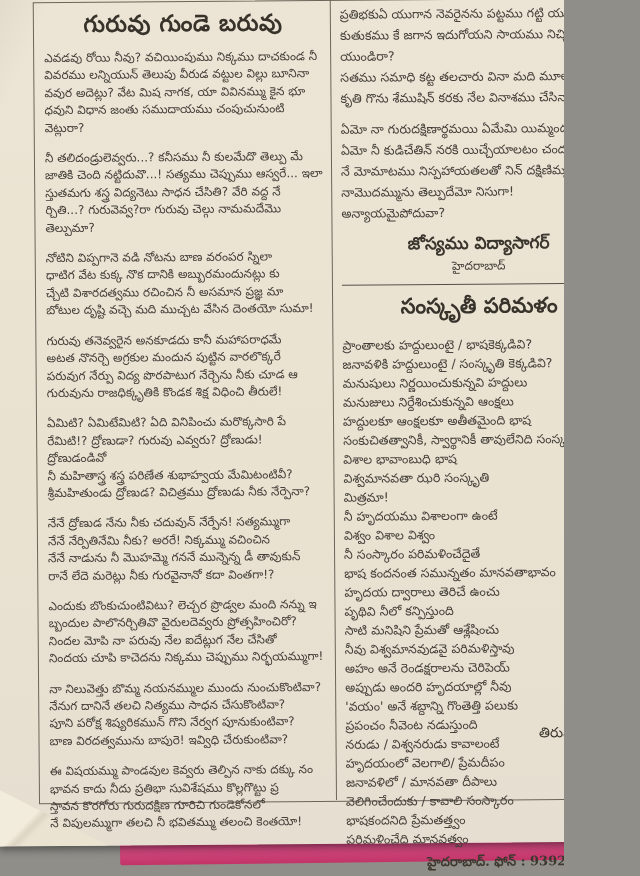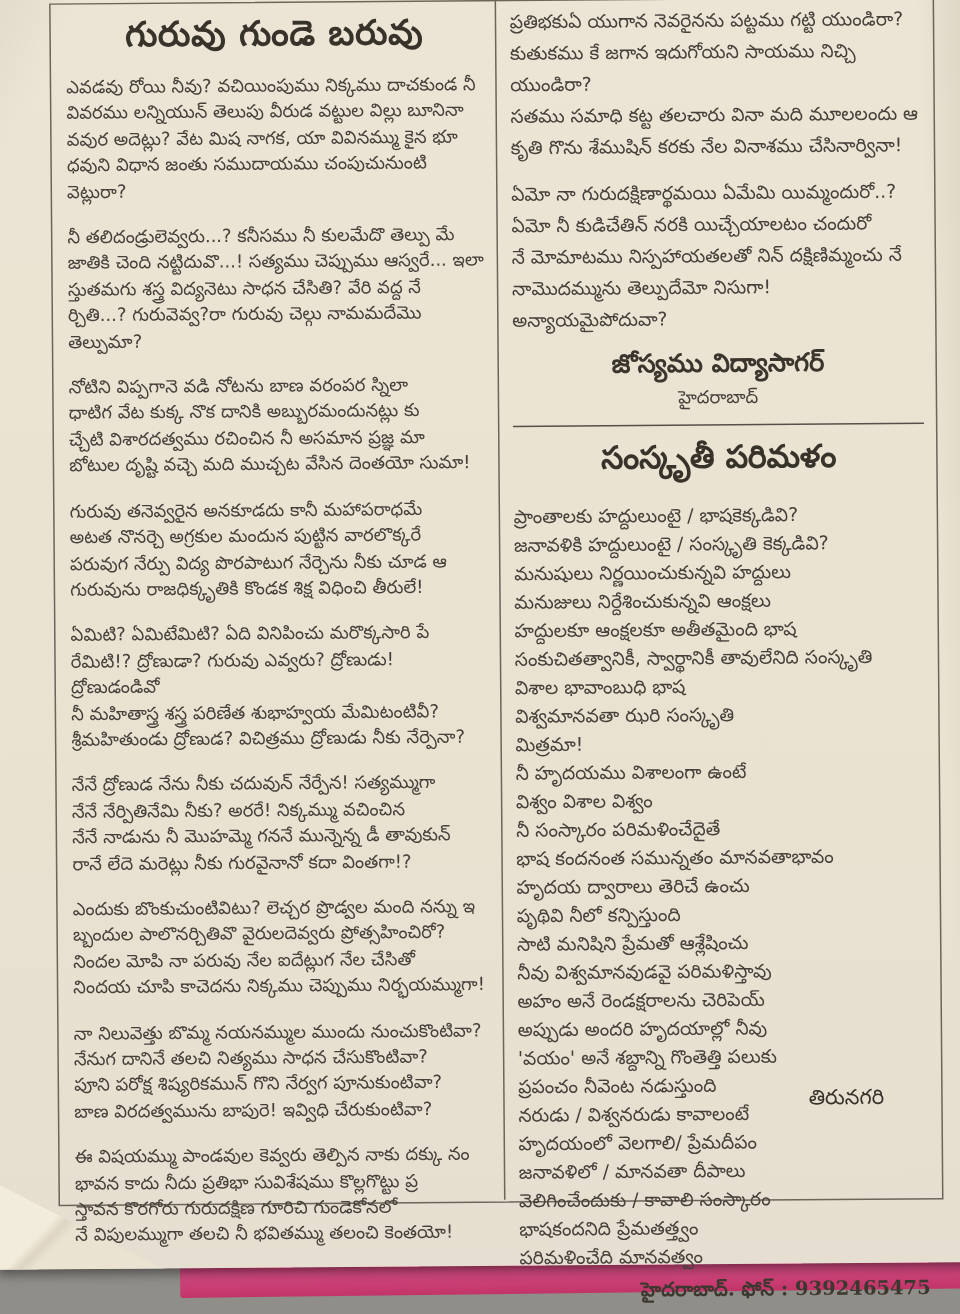--- a/index.html
+++ b/index.html
@@ -1,18 +1,18 @@
 <!DOCTYPE html>
 <html><head>
 <meta charset="utf-8">
 <style>
   html,body{margin:0;padding:0;}
   body{width:640px;height:876px;overflow:hidden;background:#8f8e89;
        font-family:"DejaVu Sans","Liberation Sans",sans-serif;}
-  #screenshot{position:relative;width:640px;height:876px;overflow:hidden;}
+  #screenshot{position:relative;width:564px;height:876px;overflow:hidden;}
 
   .pink-sheet{position:absolute;left:120px;top:828px;width:540px;height:34px;
       background:linear-gradient(180deg,#a92457 0%,#d14a80 55%,#c23468 100%);
       transform:rotate(-0.7deg);border-radius:2px;}
 
   .scan-page{position:absolute;left:-5px;top:-8px;width:652px;height:852px;
       background:
         linear-gradient(115deg, rgba(120,110,90,0.10) 0%, rgba(0,0,0,0) 6%),
         linear-gradient(268deg, rgba(110,100,80,0.12) 0%, rgba(0,0,0,0) 5%),
         linear-gradient(180deg,#ece5d5 0%,#e9e2d1 60%,#e6ded0 100%);

